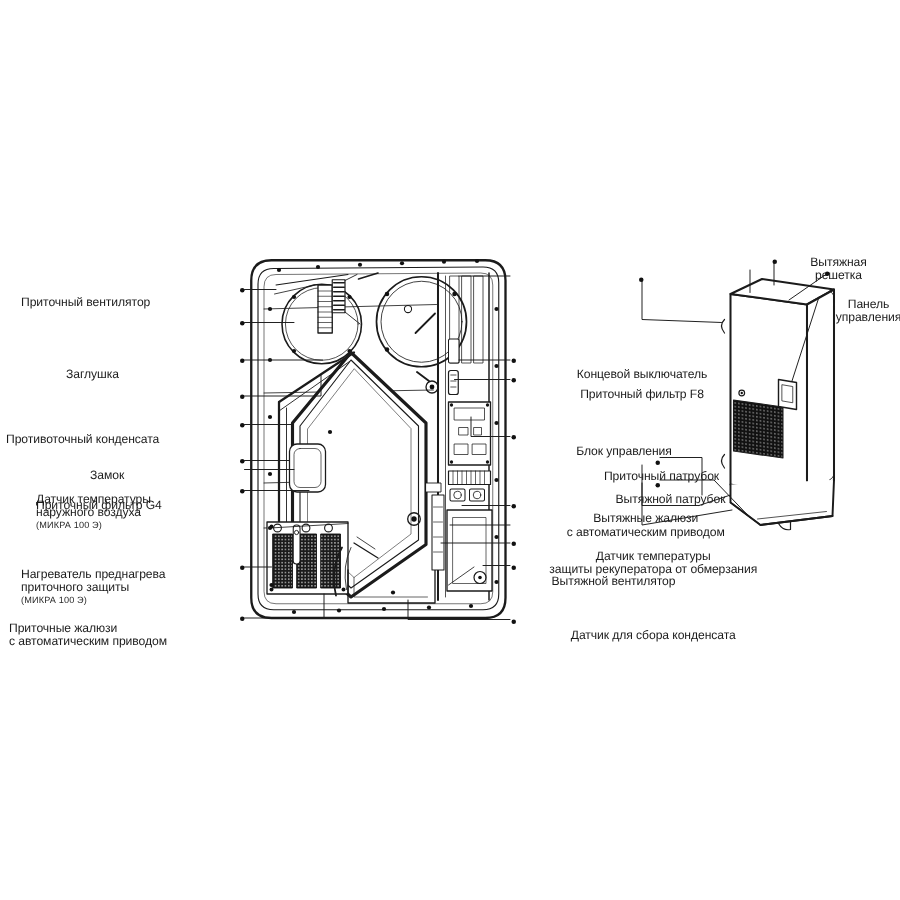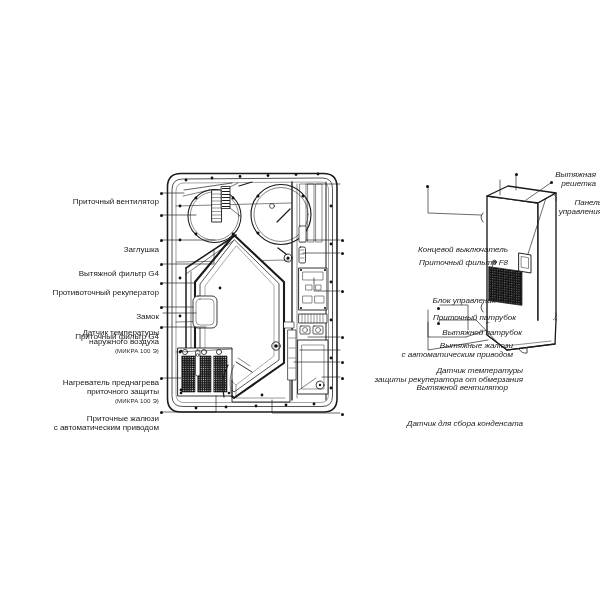--- a/index.html
+++ b/index.html
@@ -24,22 +24,22 @@
   }
   .callout {
     position: absolute;
     font-family: "Liberation Sans", sans-serif;
     font-size: 8.1px;
     line-height: 9.6px;
     color: #1b1b1b;
     white-space: pre-line;
     letter-spacing: -0.05px;
   }
-  .callout.right-al { text-align: right; }
-  .callout.left-al  { text-align: right; font-style: italic; }
+  .callout.right-al { text-align: left; }
+  .callout.left-al  { text-align: center; }
   .callout .sub {
     display: block;
     font-size: 6.1px;
     line-height: 7.4px;
     letter-spacing: 0.1px;
     color: #2a2a2a;
   }
   .dot {
     position: absolute;
     width: 3.1px;
@@ -367,27 +367,24 @@
   </div>
   <div class="dot" style="left:160px; top:191.5px;"></div>
 
   <div class="dot" style="left:160px; top:213.5px;"></div>
 
   <div class="callout right-al" style="left:44px; top:235px; width:115px;">
     <span>Заглушка</span>
   </div>
   <div class="dot" style="left:160px; top:238.5px;"></div>
 
-  <div class="callout right-al" style="left:19px; top:259px; width:140px;">
-    <span>Вытяжной фильтр G4</span>
-  </div>
   <div class="dot" style="left:160px; top:262.5px;"></div>
 
   <div class="callout right-al" style="left:4px; top:278px; width:155px;">
-    <span>Противоточный рекуператор</span>
+    <span>Противоточный конденсата</span>
   </div>
   <div class="dot" style="left:160px; top:281.5px;"></div>
 
   <div class="callout right-al" style="left:60px; top:302px; width:99px;">
     <span>Замок</span>
   </div>
   <div class="dot" style="left:160px; top:305.5px;"></div>
 
   <div class="callout right-al" style="left:24px; top:322px; width:135px;">
     <span>Приточный фильтр G4</span>
@@ -445,21 +442,21 @@
 с автоматическим приводом</span>
   </div>
   <div class="dot" style="left:341px; top:335.5px;"></div>
 
   <div class="callout left-al" style="left:348px; top:356px; width:175px;">
     <span>Датчик температуры
 защиты рекуператора от обмерзания</span>
   </div>
   <div class="dot" style="left:341px; top:360.5px;"></div>
 
-  <div class="callout left-al" style="left:348px; top:373px; width:160px;">
+  <div class="callout left-al" style="left:329px; top:373px; width:160px;">
     <span>Вытяжной вентилятор</span>
   </div>
   <div class="dot" style="left:341px; top:376.5px;"></div>
 
   <div class="callout left-al" style="left:348px; top:409px; width:175px;">
     <span>Датчик для сбора конденсата</span>
   </div>
   <div class="dot" style="left:341px; top:412.5px;"></div>
 
   <div class="callout left-al" style="left:522px; top:160px; width:74px;">

